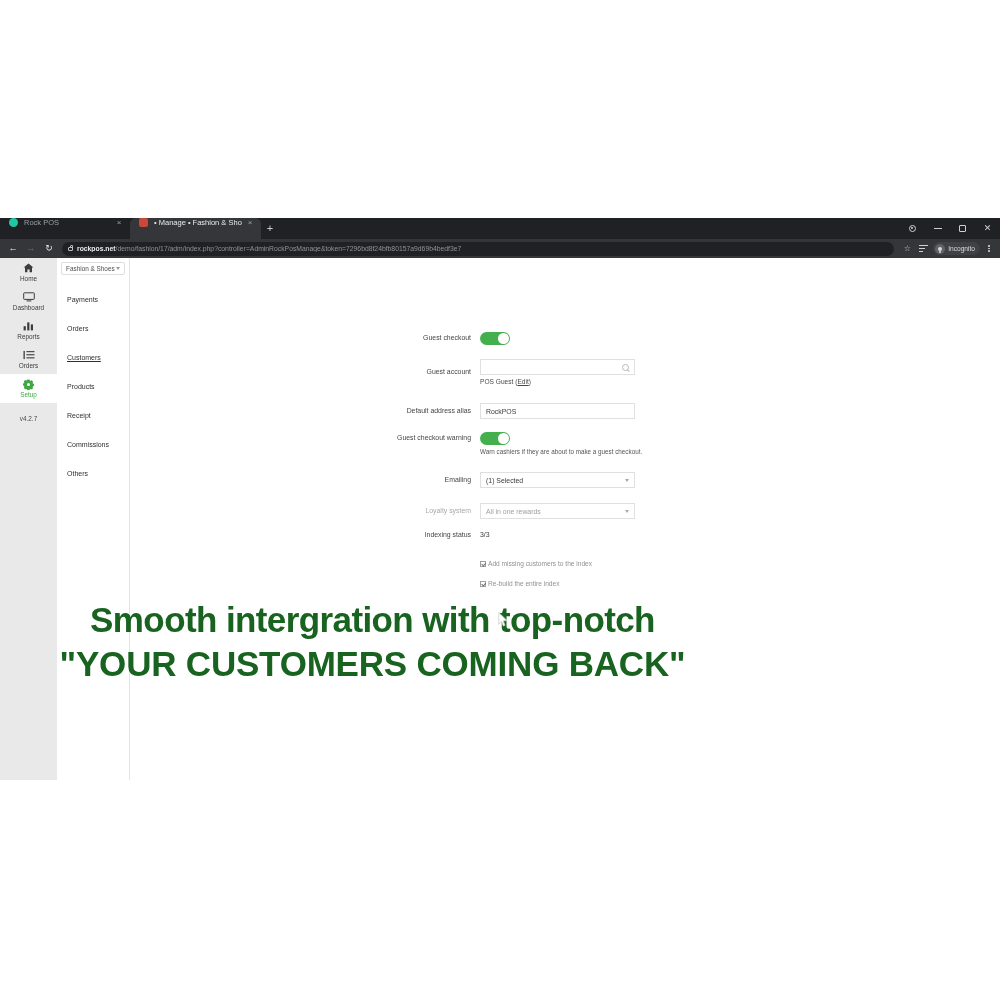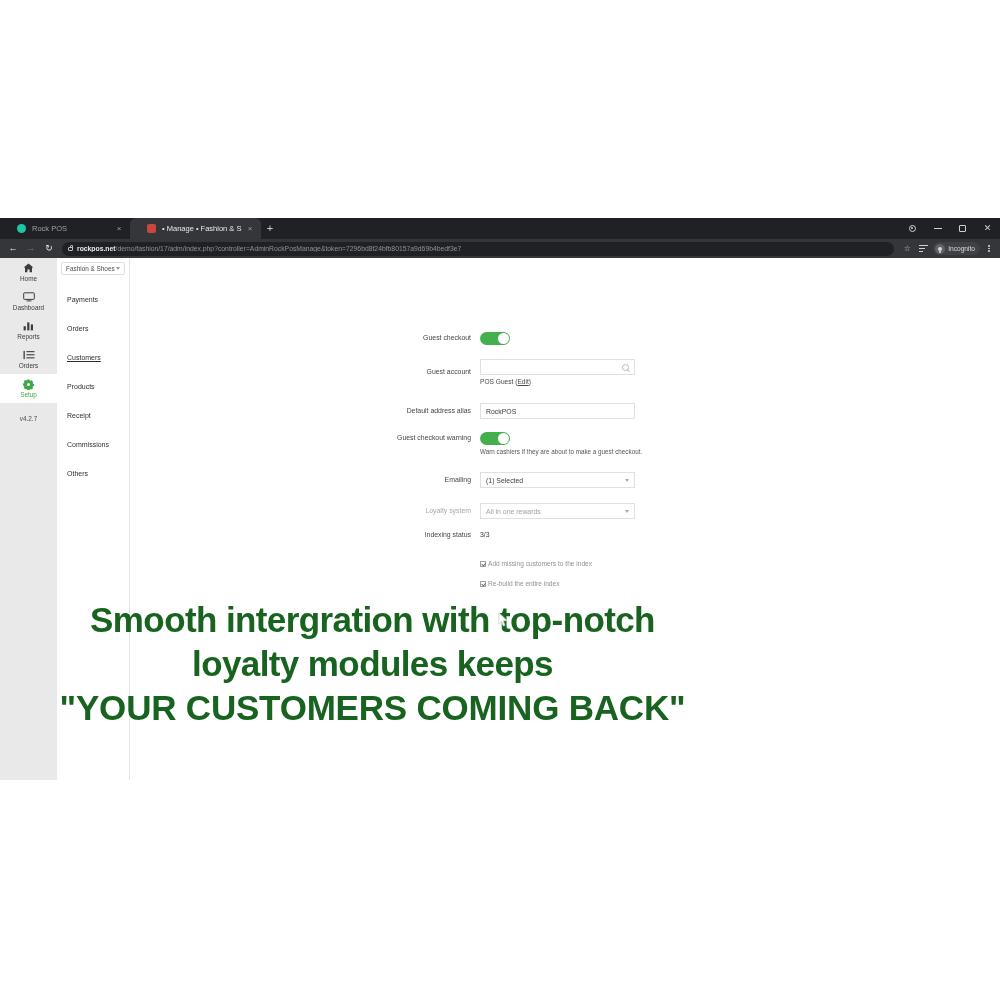--- a/index.html
+++ b/index.html
@@ -35,22 +35,22 @@
     position: relative;
     height: 21px;
     background: #202124;
     display: flex;
     align-items: flex-end;
   }
   .tab {
     position: relative;
     height: 21px;
     display: flex;
-    align-items: center;
-    padding: 0 6px 0 17px;
+    align-items: flex-start;
+    padding: 0 6px 0 9px;
     box-sizing: border-box;
     color: #9aa0a6;
     font-size: 7.5px;
     white-space: nowrap;
   }
   .tab.inactive { width: 130px; }
   .tab.active {
     width: 131px;
     background: #35363a;
     border-radius: 6px 6px 0 0;
@@ -722,21 +722,20 @@
           <span class="chk"></span>
           <span class="txt">Re-build the entire index</span>
         </div>
 
       </div>
     </div>
   </div>
 
   <div class="promo">
     <div class="l1">Smooth intergration with top-notch</div>
-    <div class="l2">loyalty modules keeps</div>
     <div class="l3">"YOUR CUSTOMERS COMING BACK"</div>
   </div>
 
   <div class="cursor">
     <svg width="10" height="15" viewBox="0 0 10 15">
         <path d="M0.8 0.6 L0.8 12.2 L3.5 9.6 L5.3 14.0 L7.0 13.2 L5.2 8.9 L9.0 8.6 Z" fill="#ffffff" stroke="#c9d2c9" stroke-width="0.8"></path>
       </svg>
   </div>
 
 </div>

